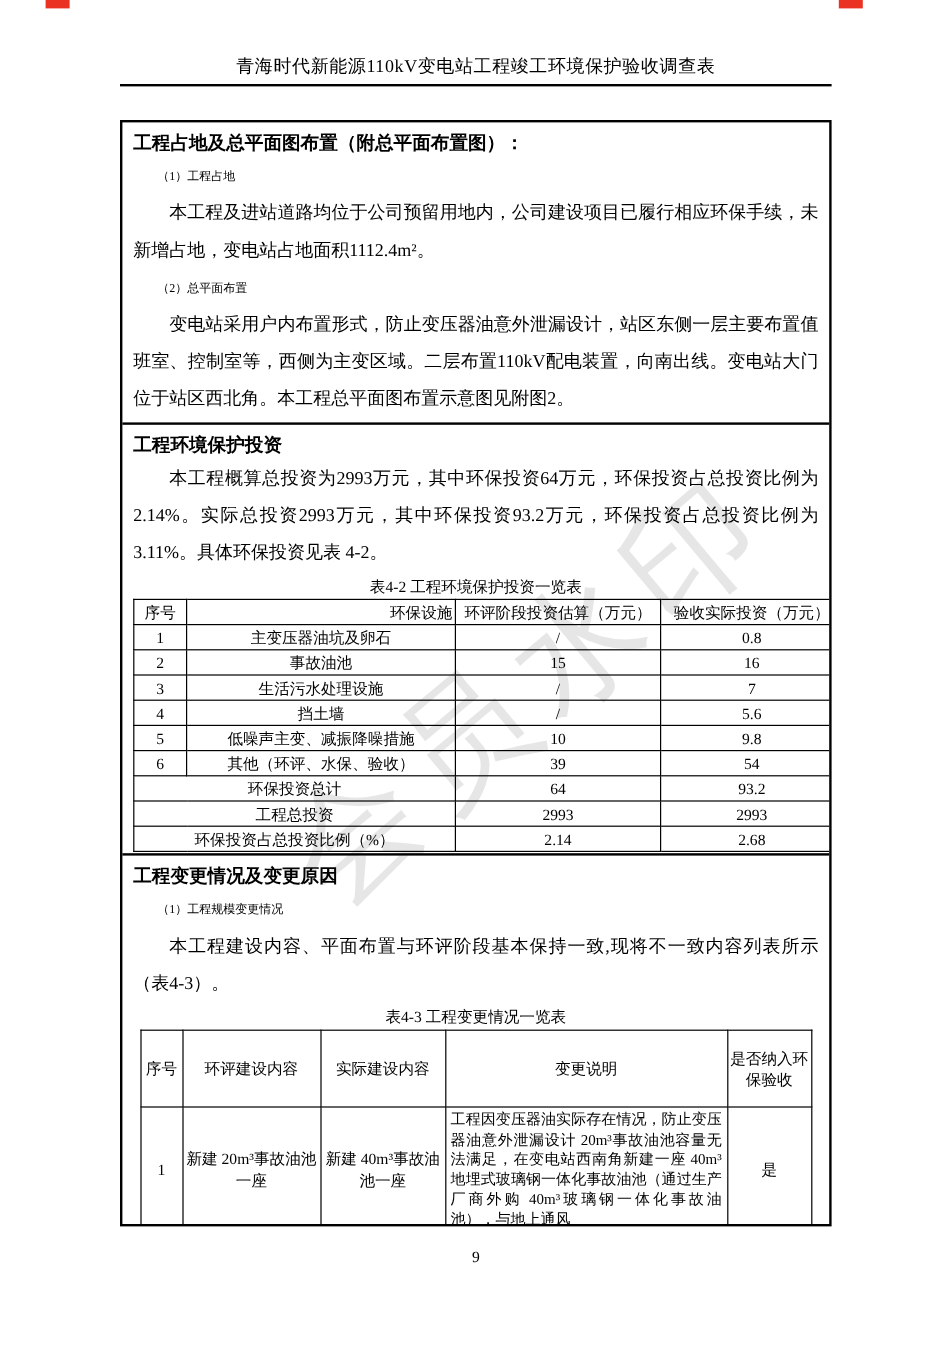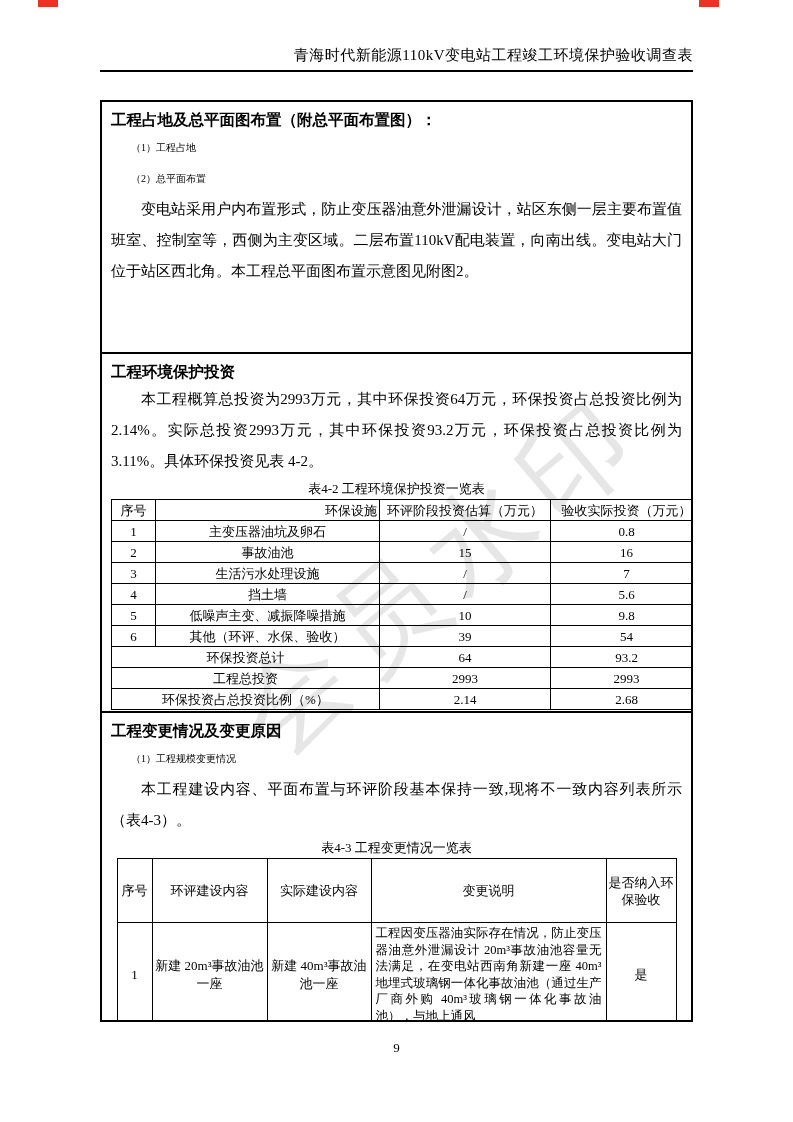--- a/index.html
+++ b/index.html
@@ -13,21 +13,21 @@
   .watermark {
     position:absolute; left:120px; top:500px; width:640px;
     text-align:center; transform:rotate(-40deg); transform-origin:center;
     font-size:108px; letter-spacing:14px; color:#d7d7d7; opacity:.6;
     z-index:0; pointer-events:none; white-space:nowrap;
     font-family:"Liberation Sans","DejaVu Sans",sans-serif;
   }
 
   .doc-header {
     position:absolute; left:100px; top:46px; width:593px;
-    text-align:right; border-bottom:2px solid #000; padding-bottom:5px;
+    text-align:center; border-bottom:2px solid #000; padding-bottom:5px;
     z-index:1;
   }
   .doc-header .title { font-size:15px; letter-spacing:.5px; }
 
   .main-box {
     position:absolute; left:100px; top:100px; width:593px; height:922px;
     border:2px solid #000; z-index:1; background:transparent;
   }
   .sec { padding:5px 9px 0 9px; overflow:hidden; }
   .sec1 { height:250px; }
@@ -69,20 +69,21 @@
 
 <div class="doc-header">
   <div class="title">青海时代新能源110kV变电站工程竣工环境保护验收调查表</div>
 </div>
 
 <div class="main-box">
 
   <div class="sec sec1">
     <div class="sec-title">工程占地及总平面图布置（附总平面布置图）：</div>
     <div class="sub-head">（1）工程占地</div>
+    <div class="para">本工程及进站道路均位于公司预留用地内，公司建设项目已履行相应环保手续，未新增占地，变电站占地面积1112.4m²。</div>
     <div class="sub-head">（2）总平面布置</div>
     <div class="para">变电站采用户内布置形式，防止变压器油意外泄漏设计，站区东侧一层主要布置值班室、控制室等，西侧为主变区域。二层布置110kV配电装置，向南出线。变电站大门位于站区西北角。本工程总平面图布置示意图见附图2。</div>
   </div>
 
   <div class="sec sec2">
     <div class="sec-title">工程环境保护投资</div>
     <div class="para">本工程概算总投资为2993万元，其中环保投资64万元，环保投资占总投资比例为2.14%。实际总投资2993万元，其中环保投资93.2万元，环保投资占总投资比例为3.11%。具体环保投资见表 4-2。</div>
     <div class="tbl-caption">表4-2  工程环境保护投资一览表</div>
     <table class="t42">
       <tbody>

